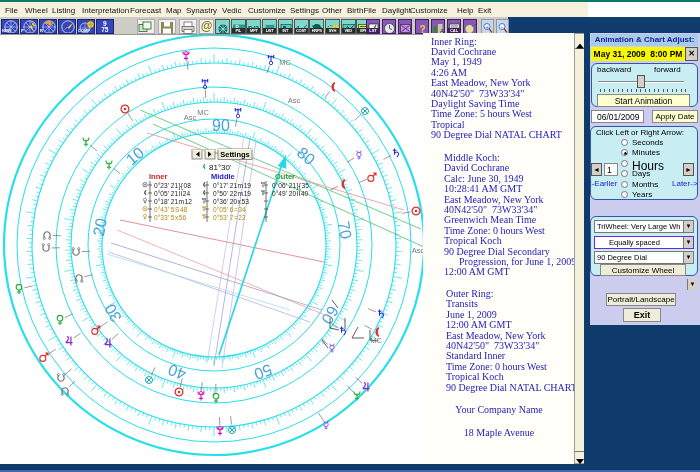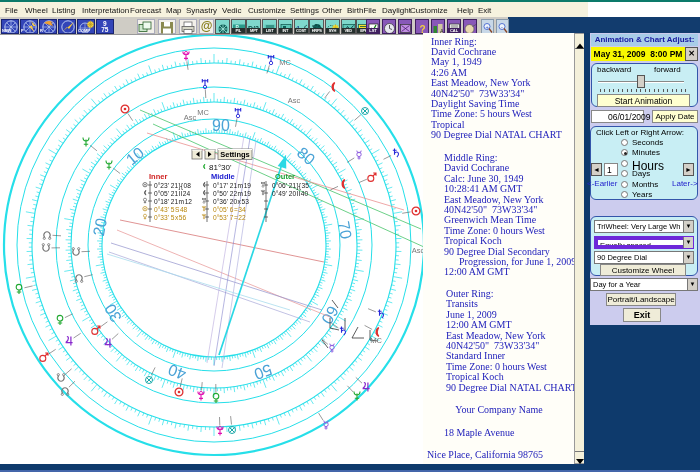--- a/index.html
+++ b/index.html
@@ -407,21 +407,21 @@
     <div style="position:absolute;left:8px;top:2.5px;white-space:nowrap">Inner Ring:</div>
     <div style="position:absolute;left:8px;top:12.9px;white-space:nowrap">David Cochrane</div>
     <div style="position:absolute;left:8px;top:23.3px;white-space:nowrap">May 1, 1949</div>
     <div style="position:absolute;left:8px;top:33.7px;white-space:nowrap">4:26 AM</div>
     <div style="position:absolute;left:8px;top:44.1px;white-space:nowrap">East Meadow, New York</div>
     <div style="position:absolute;left:8px;top:54.5px;white-space:nowrap">40N42'50"&nbsp;&nbsp;73W33'34"</div>
     <div style="position:absolute;left:8px;top:64.9px;white-space:nowrap">Daylight Saving Time</div>
     <div style="position:absolute;left:8px;top:75.3px;white-space:nowrap">Time Zone: 5 hours West</div>
     <div style="position:absolute;left:8px;top:85.7px;white-space:nowrap">Tropical</div>
     <div style="position:absolute;left:8px;top:96.1px;white-space:nowrap">90 Degree Dial NATAL CHART</div>
-    <div style="position:absolute;left:21px;top:119.0px;white-space:nowrap">Middle Ring:</div>
+    <div style="position:absolute;left:21px;top:119.0px;white-space:nowrap">Middle Koch:</div>
     <div style="position:absolute;left:21px;top:129.4px;white-space:nowrap">David Cochrane</div>
     <div style="position:absolute;left:21px;top:139.8px;white-space:nowrap">Calc: June 30, 1949</div>
     <div style="position:absolute;left:21px;top:150.2px;white-space:nowrap">10:28:41 AM GMT</div>
     <div style="position:absolute;left:21px;top:160.6px;white-space:nowrap">East Meadow, New York</div>
     <div style="position:absolute;left:21px;top:171.0px;white-space:nowrap">40N42'50"&nbsp;&nbsp;73W33'34"</div>
     <div style="position:absolute;left:21px;top:181.4px;white-space:nowrap">Greenwich Mean Time</div>
     <div style="position:absolute;left:21px;top:191.8px;white-space:nowrap">Time Zone: 0 hours West</div>
     <div style="position:absolute;left:21px;top:202.2px;white-space:nowrap">Tropical Koch</div>
     <div style="position:absolute;left:21px;top:212.6px;white-space:nowrap">90 Degree Dial Secondary</div>
     <div style="position:absolute;left:36px;top:223.0px;white-space:nowrap">Progression, for June 1, 2009 at</div>
@@ -430,22 +430,21 @@
     <div style="position:absolute;left:23px;top:265.4px;white-space:nowrap">Transits</div>
     <div style="position:absolute;left:23px;top:275.8px;white-space:nowrap">June 1, 2009</div>
     <div style="position:absolute;left:23px;top:286.2px;white-space:nowrap">12:00 AM GMT</div>
     <div style="position:absolute;left:23px;top:296.6px;white-space:nowrap">East Meadow, New York</div>
     <div style="position:absolute;left:23px;top:307.0px;white-space:nowrap">40N42'50"&nbsp;&nbsp;73W33'34"</div>
     <div style="position:absolute;left:23px;top:317.4px;white-space:nowrap">Standard Inner</div>
     <div style="position:absolute;left:23px;top:327.8px;white-space:nowrap">Time Zone: 0 hours West</div>
     <div style="position:absolute;left:23px;top:338.2px;white-space:nowrap">Tropical Koch</div>
     <div style="position:absolute;left:23px;top:348.6px;white-space:nowrap">90 Degree Dial NATAL CHART</div>
     <div style="position:absolute;left:21px;top:371px;width:110px;text-align:center;white-space:nowrap">Your Company Name</div>
-    <div style="position:absolute;left:21px;top:393.5px;width:110px;white-space:nowrap">18 Maple Avenue</div>
-    <div style="position:absolute;left:-2px;top:416px;width:128px;text-align:center;white-space:nowrap">Nice Place, California 98765</div>
+    <div style="position:absolute;left:21px;top:393.5px;width:110px;text-align:center;white-space:nowrap">18 Maple Avenue</div>
   </div>
 <div style="position:absolute;left:574px;top:33px;width:12px;height:431px;background:#f4f0da;border:1px solid #999"></div>
 <div style="position:absolute;left:575px;top:37px;width:10px;height:12px;background:#f4f0da;border-bottom:1px solid #777"><svg width="10" height="10">
       <path d="M5,2.5 L9,7.5 L1,7.5 Z" fill="#000"></path>
     </svg></div>
 <div style="position:absolute;left:575px;top:451px;width:10px;height:12px;background:#f4f0da;border-top:1px solid #777"><svg width="10" height="10">
       <path d="M5,8 L9,3 L1,3 Z" fill="#000"></path>
     </svg></div>
 <div style="position:absolute;left:584px;top:33px;width:116px;height:431px;background:#0e3a6c"></div>
 <div style="position:absolute;left:584px;top:33px;width:116px;height:292px">
@@ -472,21 +471,21 @@
     <i style="position:absolute;left:65.0px;top:56px;width:1px;height:3px;background:#555"></i>
     <i style="position:absolute;left:69.5px;top:56px;width:1px;height:3px;background:#555"></i>
     <i style="position:absolute;left:74.0px;top:56px;width:1px;height:3px;background:#555"></i>
     <i style="position:absolute;left:78.5px;top:56px;width:1px;height:3px;background:#555"></i>
     <i style="position:absolute;left:83.0px;top:56px;width:1px;height:3px;background:#555"></i>
     <i style="position:absolute;left:87.5px;top:56px;width:1px;height:3px;background:#555"></i>
     <i style="position:absolute;left:92.0px;top:56px;width:1px;height:3px;background:#555"></i>
     <i style="position:absolute;left:96.5px;top:56px;width:1px;height:3px;background:#555"></i>
     <i style="position:absolute;left:101.0px;top:56px;width:1px;height:3px;background:#555"></i>
     <div style="position:absolute;left:13px;top:61px;width:93px;height:13px;background:#ffffd0;border:1px solid #888;font-size:8.5px;text-align:center;line-height:12px;color:#000">Start Animation</div>
-    <div style="position:absolute;left:7px;top:77px;width:53px;height:13px;background:#fff;border:1px solid #888;font-size:8.5px;line-height:12px;color:#000;padding-left:16px">06/01/2009</div>
+    <div style="position:absolute;left:7px;top:77px;width:53px;height:13px;background:#fff;border:1px solid #888;font-size:8.5px;line-height:12px;color:#000;padding-left:5px">06/01/2009</div>
     <div style="position:absolute;left:68px;top:77px;width:46px;height:13px;background:#ffffd0;border:1px solid #888;font-size:8px;text-align:center;line-height:12px;color:#000">Apply Date</div>
     <div style="position:absolute;left:6px;top:93px;width:108px;height:74px;background:#c8eef4;border:1px solid #3355aa;border-radius:6px"></div>
     <div style="position:absolute;left:12px;top:95px;font-size:8px;color:#000">Click Left or Right Arrow:</div>
     <div style="position:absolute;left:37px;top:106.0px;width:7px;height:7px;border-radius:50%;border:1px solid #777;background:#fff"></div>
     <div style="position:absolute;left:48px;top:105.0px;font-size:8px;color:#000">Seconds</div>
     <div style="position:absolute;left:37px;top:116.4px;width:7px;height:7px;border-radius:50%;border:1px solid #777;background:#fff">
       <i style="position:absolute;left:1.5px;top:1.5px;width:3px;height:3px;border-radius:50%;background:#222"></i>
     </div>
     <div style="position:absolute;left:48px;top:115.4px;font-size:8px;color:#000">Minutes</div>
     <div style="position:absolute;left:37px;top:126.8px;width:7px;height:7px;border-radius:50%;border:1px solid #777;background:#fff"></div>
@@ -498,22 +497,21 @@
     <div style="position:absolute;left:37px;top:158.0px;width:7px;height:7px;border-radius:50%;border:1px solid #777;background:#fff"></div>
     <div style="position:absolute;left:48px;top:157.0px;font-size:8px;color:#000">Years</div>
     <div style="position:absolute;left:7px;top:130px;width:11px;height:13px;background:#d4d0c8;border:1px solid #555;text-align:center;font-size:7px;line-height:12px;color:#000">◄</div>
     <div style="position:absolute;left:20px;top:130px;width:14px;height:13px;background:#fff;border:1px solid #888;font-size:8.5px;line-height:12px;padding-left:2px;color:#000">1</div>
     <div style="position:absolute;left:99px;top:130px;width:11px;height:13px;background:#d4d0c8;border:1px solid #555;text-align:center;font-size:7px;line-height:12px;color:#000">►</div>
     <div style="position:absolute;left:3px;top:146px;font-size:8px;color:#2222cc">&lt;-Earlier</div>
     <div style="position:absolute;left:88px;top:146px;font-size:8px;color:#2222cc">Later-&gt;</div>
     <div style="position:absolute;left:6px;top:183px;width:108px;height:60px;background:#c8eef4;border:1px solid #3355aa;border-radius:6px"></div>
     <div style="position:absolute;left:10px;top:187px;width:100px;height:13px;background:#fff;border:1px solid #777;font-size:7.5px;line-height:12px;color:#000;padding-left:2px;overflow:hidden;white-space:nowrap">TriWheel: Very Large Wh</div>
     <div style="position:absolute;left:99px;top:188px;width:10px;height:11px;background:#d4d0c8;border-left:1px solid #777;text-align:center;font-size:6px;line-height:11px;color:#000">▼</div>
-    <div style="position:absolute;left:10px;top:203px;width:100px;height:13px;background:#fff;border:4px solid #6d28d9;font-size:7.5px;line-height:12px;color:#000;padding-left:2px;overflow:hidden;white-space:nowrap">Equally spaced</div>
+    <div style="position:absolute;left:10px;top:203px;width:100px;height:13px;background:#fff;border:1px solid #6d28d9;font-size:7.5px;line-height:12px;color:#000;padding-left:14px;overflow:hidden;white-space:nowrap">Equally spaced</div>
     <div style="position:absolute;left:99px;top:204px;width:10px;height:11px;background:#d4d0c8;border-left:1px solid #777;text-align:center;font-size:6px;line-height:11px;color:#000">▼</div>
     <div style="position:absolute;left:10px;top:218px;width:100px;height:13px;background:#fff;border:1px solid #777;font-size:7.5px;line-height:12px;color:#000;padding-left:2px;overflow:hidden;white-space:nowrap">90 Degree Dial</div>
     <div style="position:absolute;left:99px;top:219px;width:10px;height:11px;background:#d4d0c8;border-left:1px solid #777;text-align:center;font-size:6px;line-height:11px;color:#000">▼</div>
     <div style="position:absolute;left:16px;top:231px;width:86px;height:12px;background:#efecd8;border:1px solid #888;font-size:8px;text-align:center;line-height:11px;color:#000">Customize Wheel</div>
-    <div style="position:absolute;left:6px;top:245px;width:108px;height:13px;background:#fff;border:1px solid #777;font-size:7.5px;line-height:12px;color:#000;padding-left:2px;overflow:hidden;white-space:nowrap">Day for a Year</div>
     <div style="position:absolute;left:103px;top:246px;width:10px;height:11px;background:#d4d0c8;border-left:1px solid #777;text-align:center;font-size:6px;line-height:11px;color:#000">▼</div>
     <div style="position:absolute;left:22px;top:260px;width:70px;height:13px;background:#efecd8;border:1px solid #888;font-size:8px;text-align:center;line-height:12px;color:#000">Portrait/Landscape</div>
     <div style="position:absolute;left:39px;top:275px;width:38px;height:14px;background:#efecd8;border:1px solid #888;font-size:9px;font-weight:bold;text-align:center;line-height:13px;color:#000">Exit</div>
   </div>
 <div style="position:absolute;left:0;top:464px;width:700px;height:8px;background:#0e3a6c;border-bottom:2px solid #4466aa"></div>
 </body></html>

